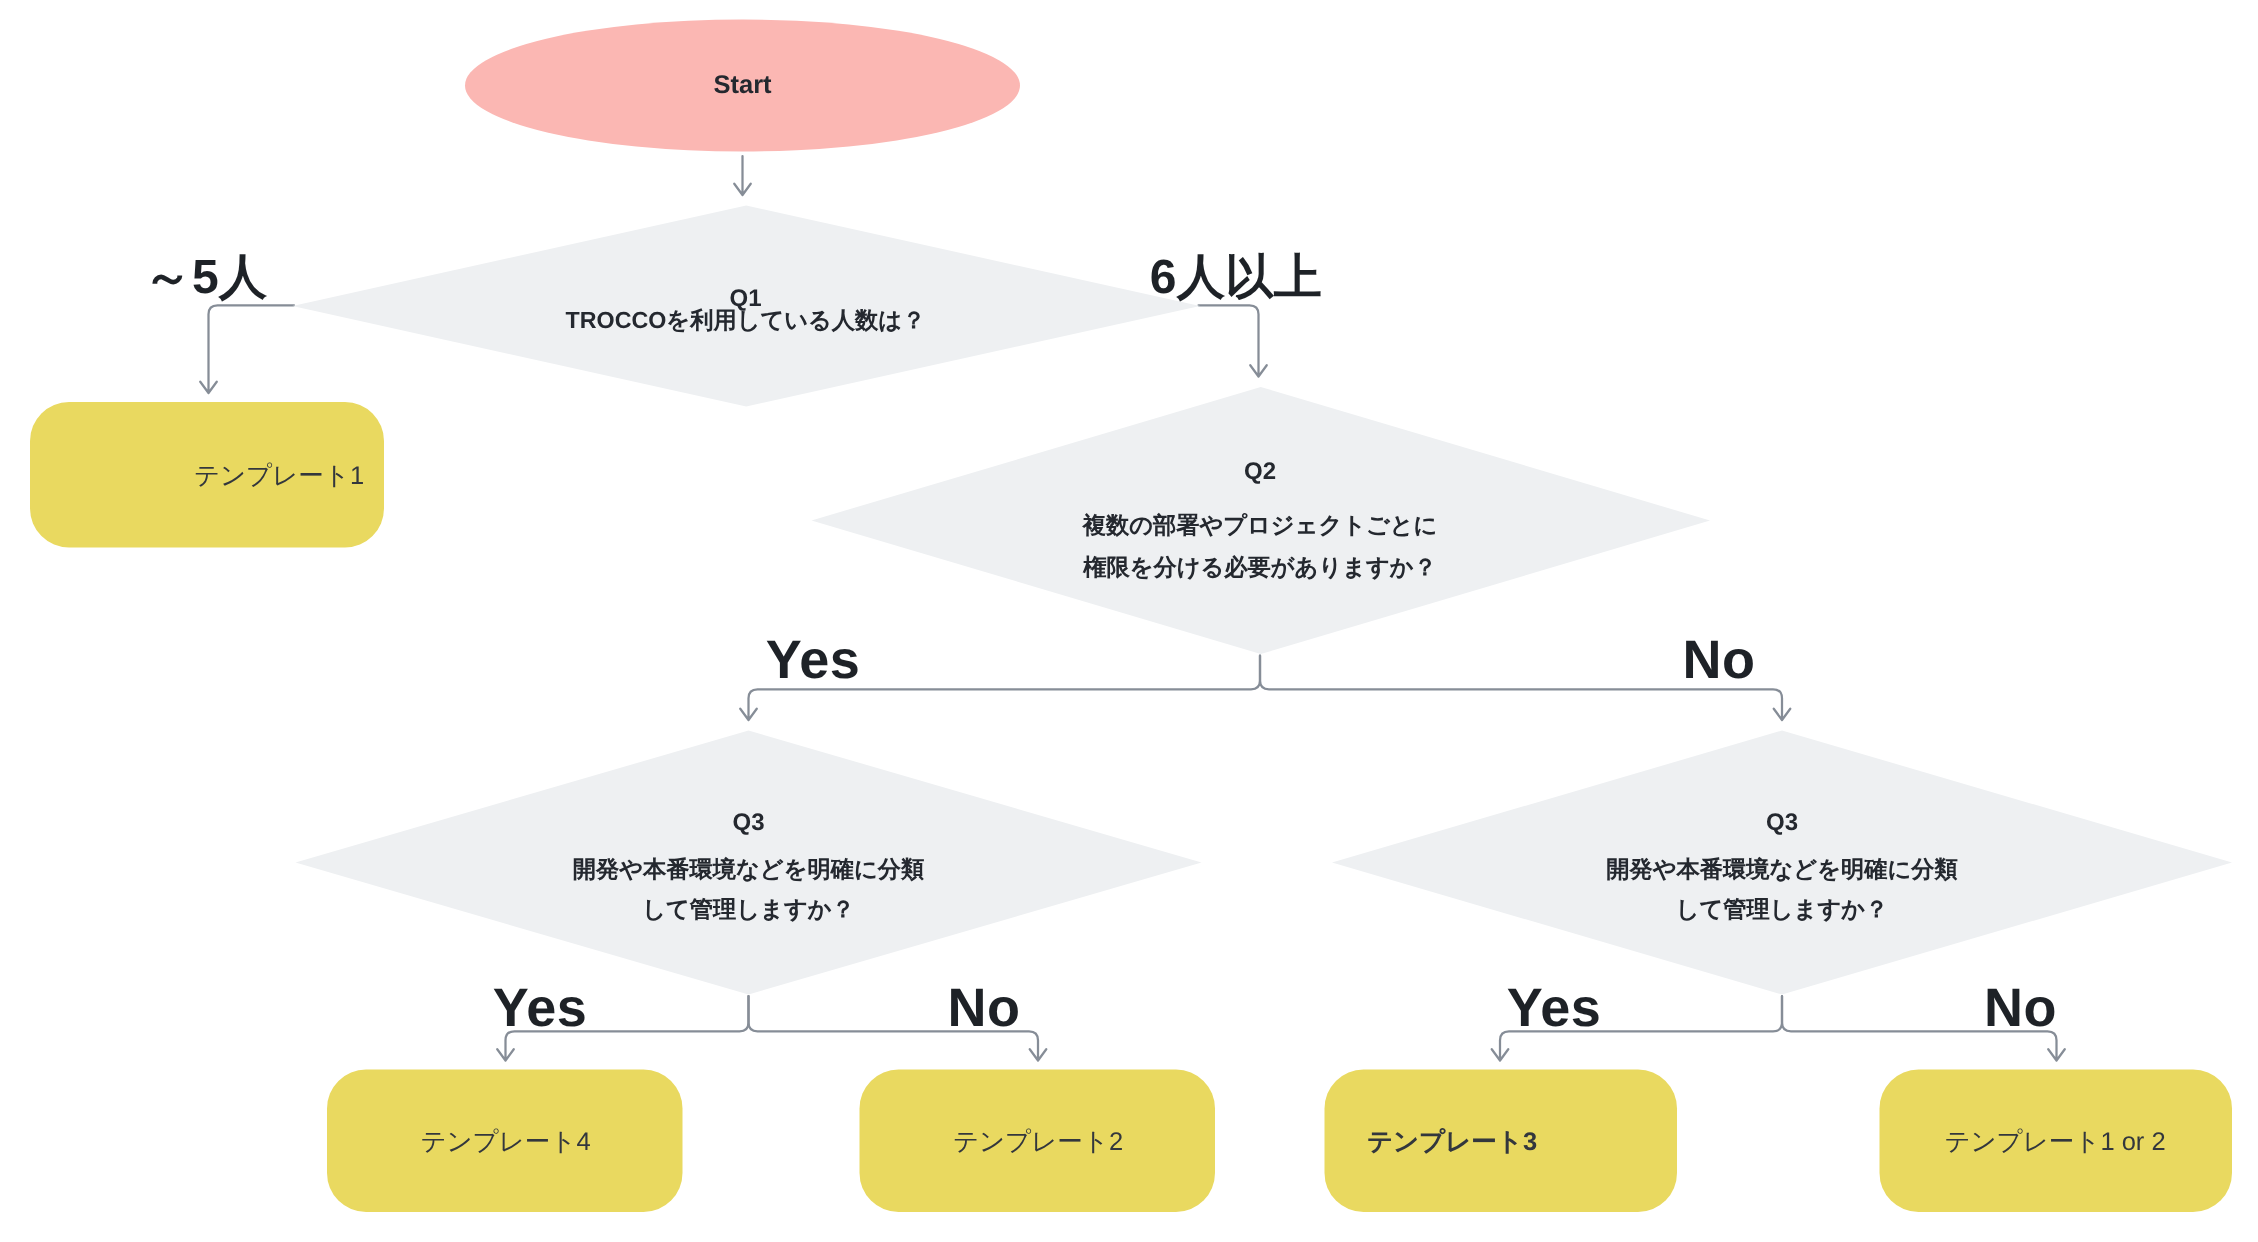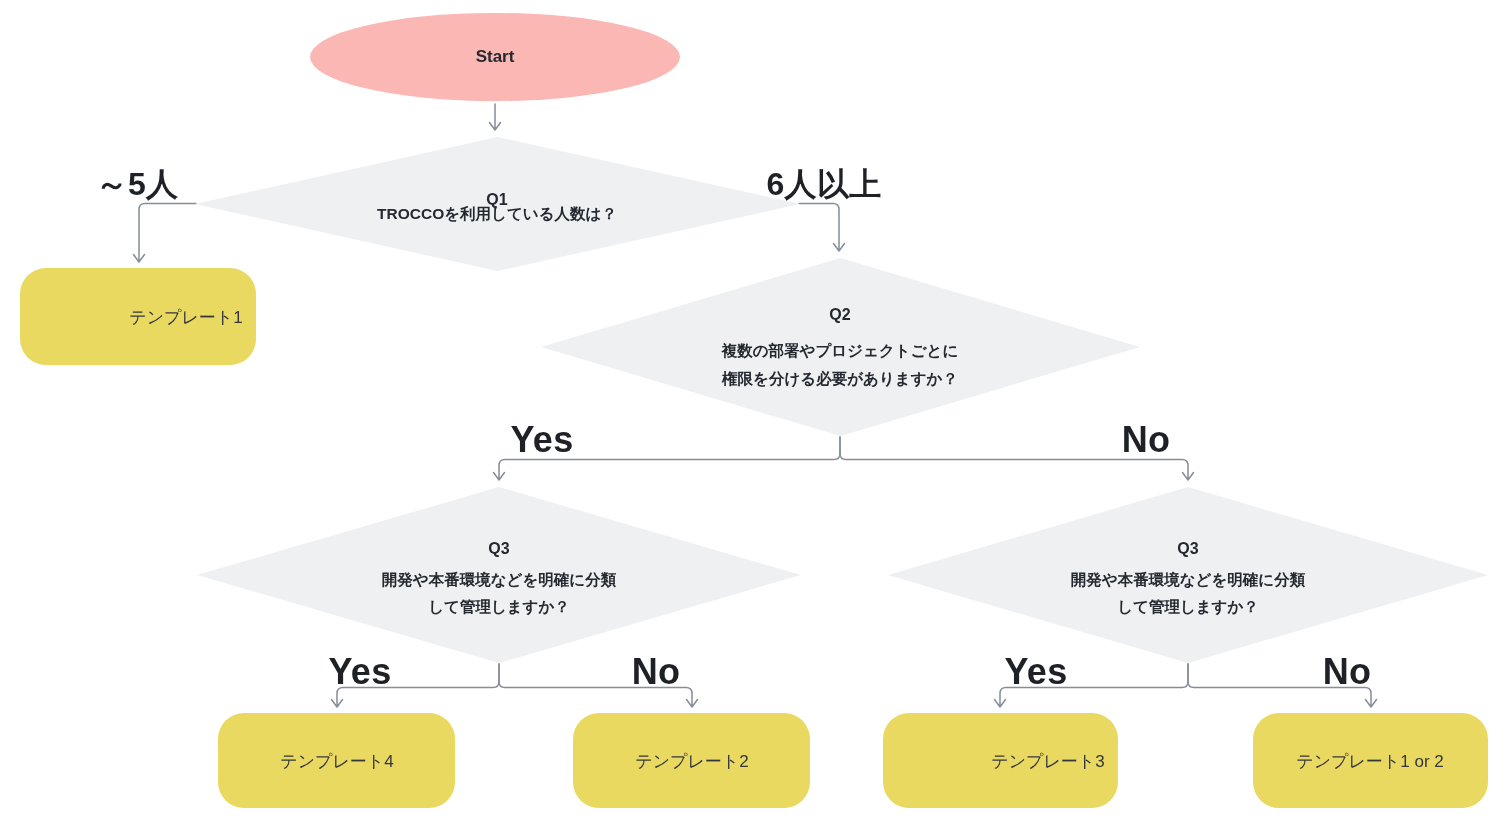--- a/index.html
+++ b/index.html
@@ -82,16 +82,16 @@
   <div class="lbl branch" style="left:542px; top:440px;">Yes</div>
   <div class="lbl branch" style="left:1146px; top:440px;">No</div>
   <div class="lbl branch" style="left:360px; top:672px;">Yes</div>
   <div class="lbl branch" style="left:656px; top:672px;">No</div>
   <div class="lbl branch" style="left:1036px; top:672px;">Yes</div>
   <div class="lbl branch" style="left:1347px; top:672px;">No</div>
 
   <div class="lbl result" style="left:138px; top:317px;margin-left:48px;">テンプレート1</div>
   <div class="lbl result" style="left:337px; top:761px;">テンプレート4</div>
   <div class="lbl result" style="left:692px; top:761px;">テンプレート2</div>
-  <div class="lbl result" style="left:1048px; top:761px;">テンプレート3</div>
+  <div class="lbl result" style="left:968px; top:761px;font-weight:bold;">テンプレート3</div>
   <div class="lbl result" style="left:1370px; top:761px;">テンプレート1 or 2</div>
 
 </div>
 
 </body></html>

